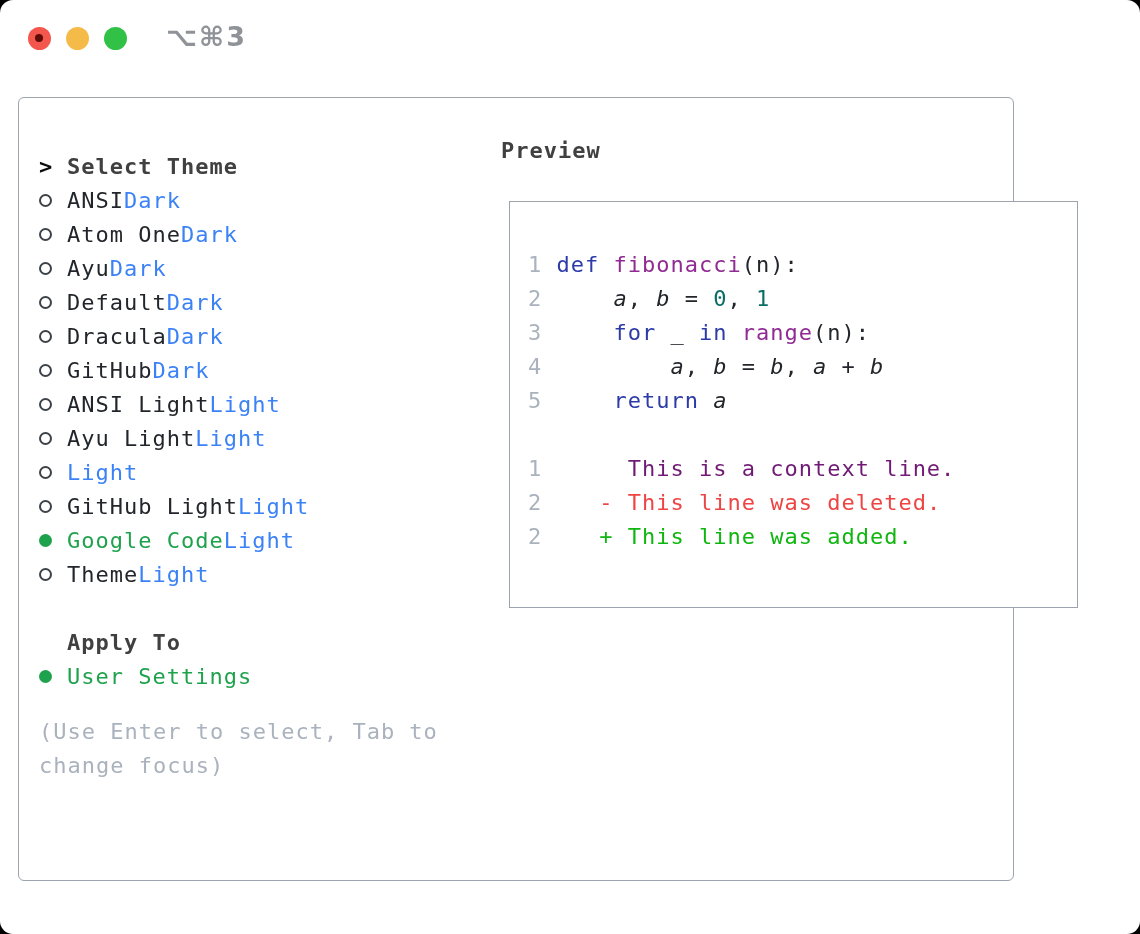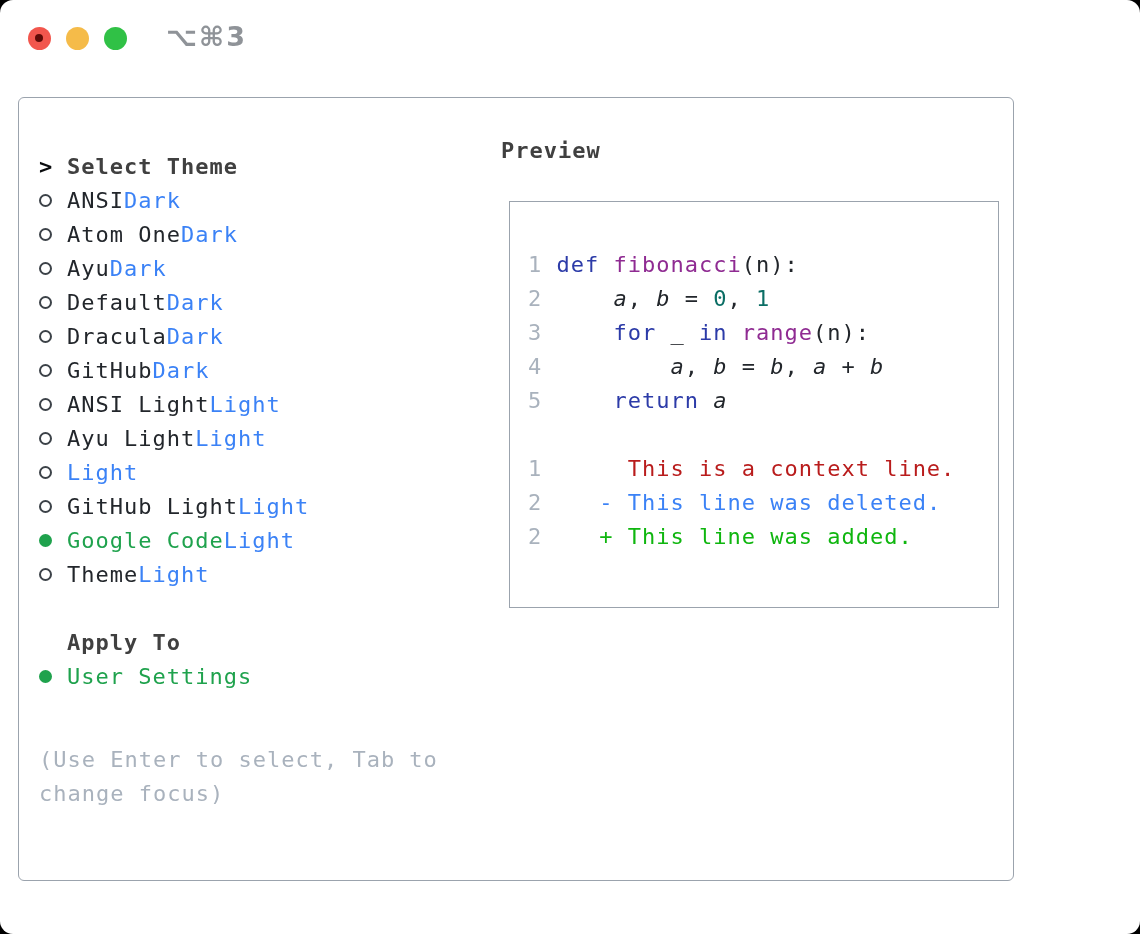--- a/index.html
+++ b/index.html
@@ -40,38 +40,38 @@
   .circle{
     width:13px;height:13px;border-radius:50%;
     border:2px solid #3c4248;box-sizing:border-box;display:inline-block;
   }
   .circle.sel{background:#1fa24d;border-color:#1fa24d;}
   .theme-name{color:#22262b;}
   .theme-name.sel{color:#1fa24d;}
   .variant{color:#3b82f6;}
   .spacer{height:34px;}
   .hint{
-    margin-top:50px;color:#a9b2bd;line-height:34px;white-space:normal;
+    margin-top:22px;color:#a9b2bd;line-height:34px;white-space:normal;
   }
   
   .preview-title{position:absolute;left:482px;top:35px;height:34px;display:flex;align-items:center;}
   .preview-box{
-    position:absolute;left:490px;top:103px;width:490px;height:407px;
+    position:absolute;left:490px;top:103px;width:569px;height:407px;
     border:1.5px solid #9ba3ad;background:#fff;box-sizing:border-box;
     padding:46px 0 0 18px;overflow:hidden;
   }
   .code-line{height:34px;line-height:34px;white-space:pre;font-size:22px;}
   .tok-num{color:#a9b2bd;}
   .tok-pl{color:#22262b;}
   .tok-kw{color:#2c3ba8;}
   .tok-fn{color:#8f2b92;}
   .tok-lit{color:#0b6e65;}
   .tok-var{color:#22262b;font-style:italic;}
-  .tok-ctx{color:#b91c1c;}
-  .tok-del{color:#3b82f6;}
+  .tok-ctx{color:#701a75;}
+  .tok-del{color:#ef4444;}
   .tok-add{color:#0fb60f;}
 </style>
 </head>
 <body>
 
 <div class="window">
 
   <div class="titlebar">
     <div class="lights">
       <span class="light red">

